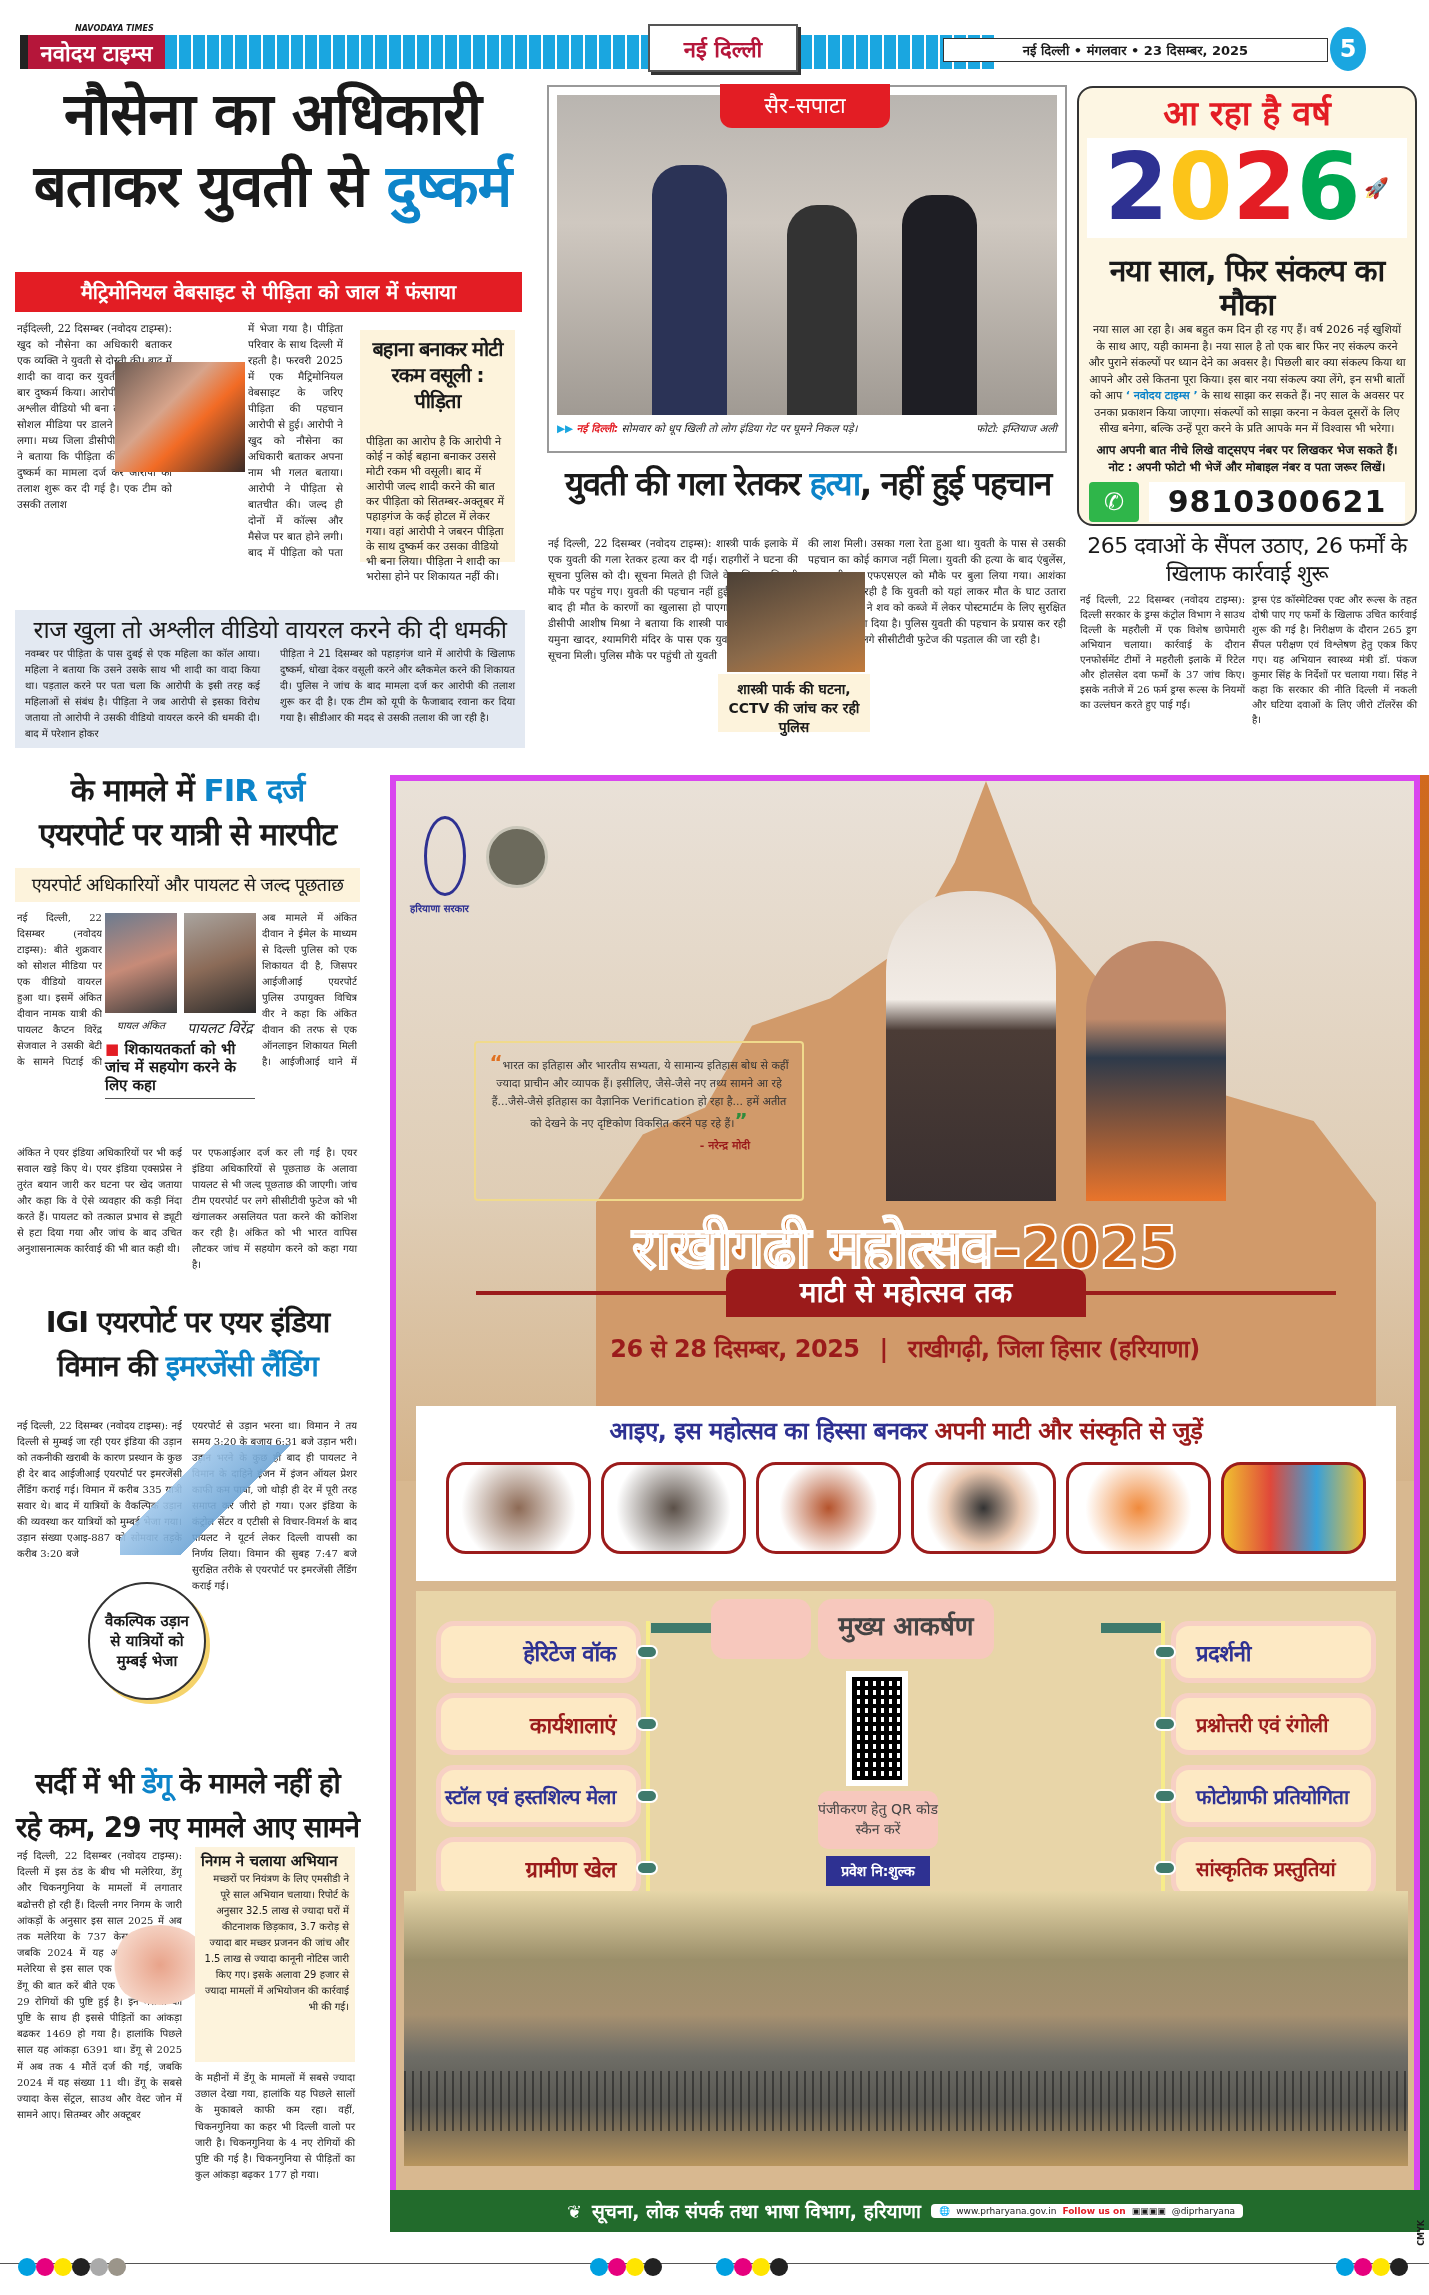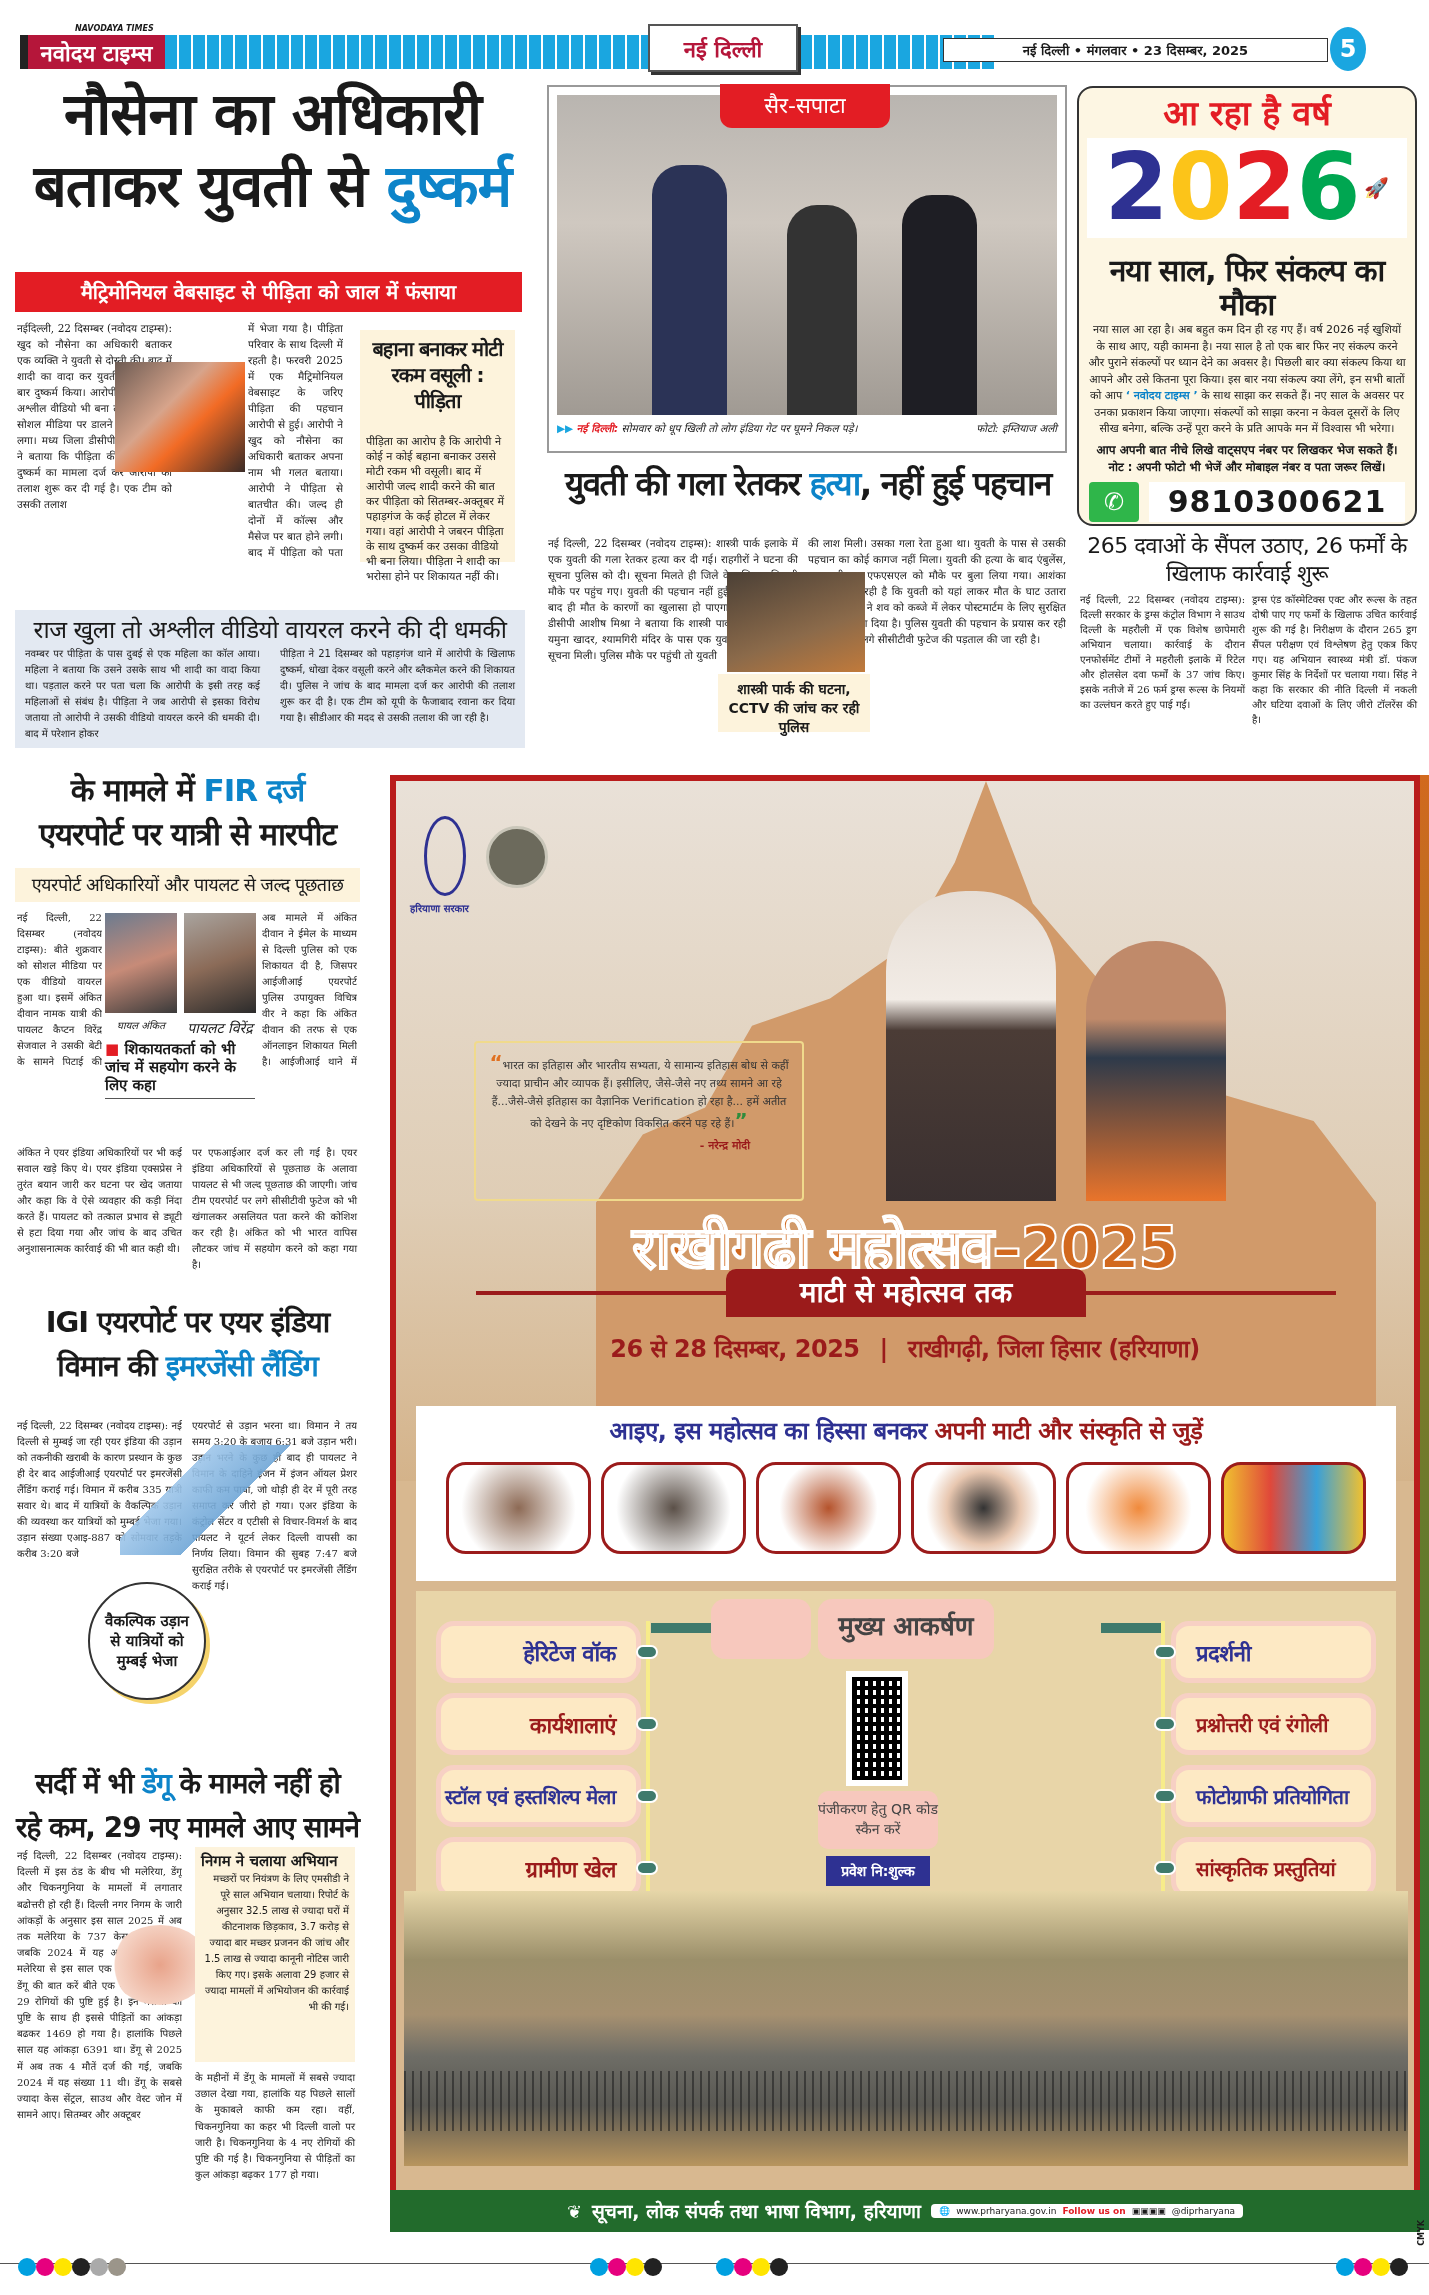--- a/index.html
+++ b/index.html
@@ -11,21 +11,21 @@
 .col{position:absolute}
 
 .mast-logo{left:20px;top:35px;width:145px;height:34px;background:#b5163a;color:#fff;font-weight:bold;font-size:22px;display:flex;align-items:center;justify-content:center;border-left:8px solid #222}
 .mast-stripes{top:35px;height:34px;background:repeating-linear-gradient(90deg,#1aa6e0 0 12px,#fff 12px 14px)}
 .city-tab{left:648px;top:24px;width:150px;height:48px;background:#fff;border:2px solid #555;box-shadow:3px 3px 0 #333;color:#b5163a;font-weight:bold;font-size:22px;display:flex;align-items:center;justify-content:center}
 .date-box{left:943px;top:38px;width:385px;height:24px;border:1.5px solid #333;font-size:13px;font-weight:bold;display:flex;align-items:center;justify-content:center;background:#fff}
 .page-num{left:1330px;top:27px;width:36px;height:44px;border-radius:50%;background:#1aa6e0;color:#fff;font-weight:bold;font-size:24px;display:flex;align-items:center;justify-content:center}
 
 .redstrip{background:#e31d24;color:#fff;font-weight:bold;text-align:center}
 
-.ad{left:390px;top:775px;width:1030px;height:1450px;background:#d8b890;border:6px solid #b91c1c;overflow:hidden}
+.ad{left:390px;top:775px;width:1030px;height:1450px;background:#d8b890;border:6px solid #d946ef;overflow:hidden}
 .ad-bg{position:absolute;left:0;top:0;right:0;height:700px;background:linear-gradient(180deg,#e9e1d8 0%,#dfcdb5 60%,#d4b38a 100%)}
 .arch{position:absolute;left:200px;top:0;width:780px;height:680px;background:#d19a6a;clip-path:polygon(50% 0,56% 18%,65% 30%,74% 34%,80% 46%,92% 50%,100% 62%,100% 100%,0 100%,0 62%,6% 52%,14% 48%,20% 36%,30% 32%,40% 24%,46% 12%)}
 .pill{position:absolute;background:#fde9c4;border:5px solid #f7d0c4;border-radius:18px;height:62px;font-weight:bold;font-size:22px;display:flex;align-items:center;letter-spacing:-.5px}
 .pill.l{justify-content:flex-end;padding-right:20px}
 .pill.r{justify-content:flex-start;padding-left:20px}
 .tealdot{position:absolute;width:22px;height:14px;border-radius:7px;background:#3f7a6c;border:2px solid #fff}
 .qr{background:
  repeating-linear-gradient(0deg,#000 0 4px,transparent 4px 9px),
  repeating-linear-gradient(90deg,#000 0 5px,#fff 5px 8px);}
 .photo{background:linear-gradient(160deg,#c9c1b7,#8e8174)}

